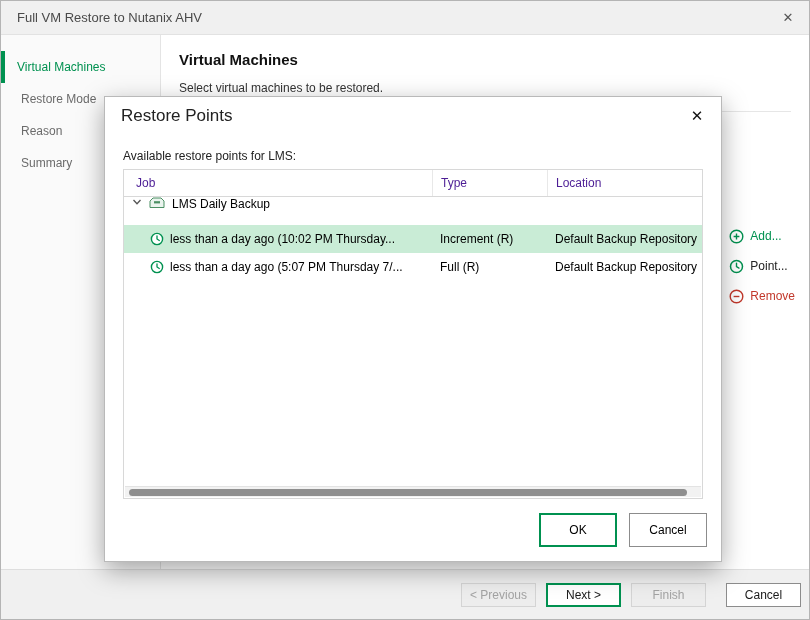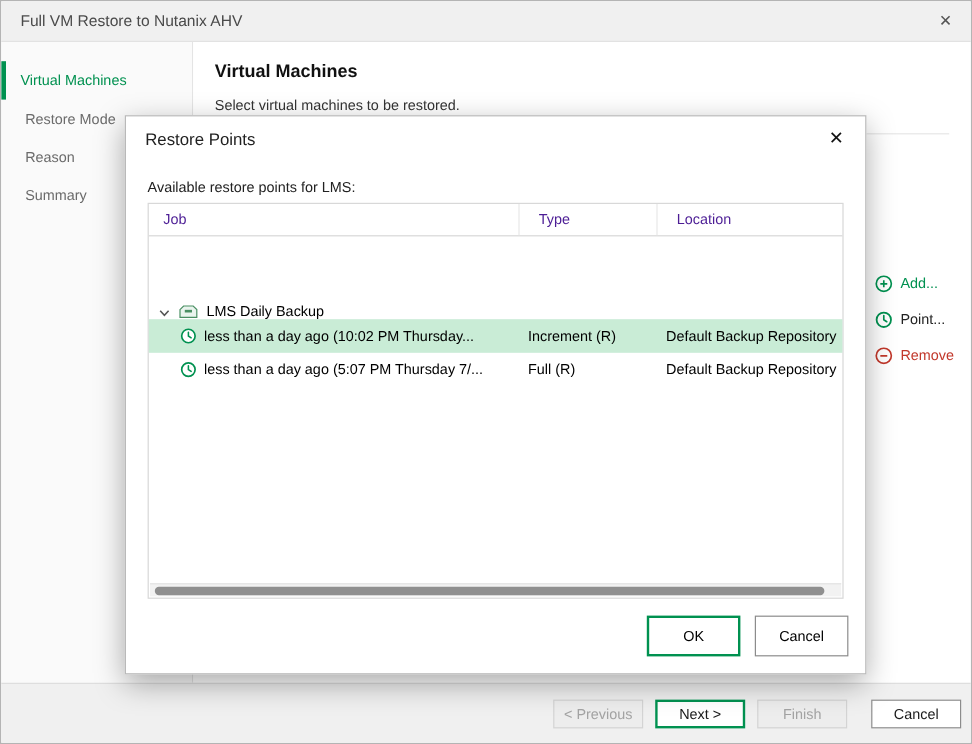--- a/index.html
+++ b/index.html
@@ -33,30 +33,30 @@
 
   
   .footer { position:absolute; left:0; right:0; bottom:0; height:50px; background:#f0f0f0; border-top:1px solid #dedede; display:flex; align-items:center; justify-content:flex-end; padding-right:8px; }
   .btn { min-width:75px; height:24px; font-size:12px; font-family:inherit; background:#fff; border:1px solid #8c8c8c; color:#1a1a1a; cursor:pointer; margin-left:10px; }
   .btn-primary { border:2px solid #009150; }
   .btn-disabled { background:#ededed; border:1px solid #d4d4d4; color:#a3a3a3; cursor:default; }
   .btn-cancel-main { margin-left:20px; }
 
   
   .modal { position:absolute; left:103px; top:95px; width:618px; height:466px; background:#fff; border:1px solid #b9b9b9; box-shadow:0 8px 24px rgba(0,0,0,.35); z-index:10; }
-  .m-title { position:absolute; top:0; left:16px; height:38px; line-height:38px; font-size:14px; color:#222;text-align:center; }
+  .m-title { position:absolute; top:0; left:16px; height:38px; line-height:38px; font-size:17px; color:#222;text-align:center; }
   .m-close { position:absolute; top:7px; right:12px; width:24px; height:24px; text-align:center; line-height:24px; font-size:15px; font-weight:700; color:#111; cursor:pointer; }
   .m-prompt { position:absolute; top:52px; left:18px; font-size:12px; color:#222; }
 
   .table { position:absolute; top:72px; left:18px; right:18px; height:330px; border:1px solid #d8d8d8; background:#fff; }
   .thead { display:grid; grid-template-columns:308px 115px 1fr; height:27px; border-bottom:1px solid #d8d8d8; align-items:center; }
   .th { font-size:12px; font-weight:400; color:#4c1d95; padding-left:12px; height:100%; line-height:26px; cursor:pointer; }
-  .th + .th { border-left:1px solid #e8e8e8; padding-left:16px; }
+  .th + .th { border-left:1px solid #e8e8e8; padding-left:8px; }
 
-  .group-row { display:flex; align-items:flex-end; gap:7px; height:28px; padding-left:8px; font-size:12px; color:#000; cursor:pointer;margin-top:41px; }
+  .group-row { display:flex; align-items:flex-start; gap:7px; height:28px; padding-left:8px; font-size:12px; color:#000; cursor:pointer; }
   .row { display:grid; grid-template-columns:308px 115px 1fr; height:28px; align-items:center; font-size:12px; color:#000; cursor:pointer; }
   .row.selected { background:#c9ecd6; }
   .cell-job { display:flex; align-items:center; gap:6px; padding-left:26px; overflow:hidden; white-space:nowrap; }
   .cell { padding-left:8px; overflow:hidden; white-space:nowrap; }
   .row svg, .group-row svg { flex:0 0 auto; display:block; }
 
   .scrollbar { position:absolute; left:1px; right:1px; bottom:1px; height:11px; background:#f2f2f2; border-top:1px solid #e3e3e3; cursor:pointer; }
   .thumb { position:absolute; top:2px; left:4px; height:7px; width:calc(100% - 18px); background:#8f8f8f; border-radius:4px; cursor:grab; }
 
   .m-btn { position:absolute; bottom:14px; width:78px; height:34px; font-size:12px; font-family:inherit; background:#fff; border:1px solid #8c8c8c; cursor:pointer; }

